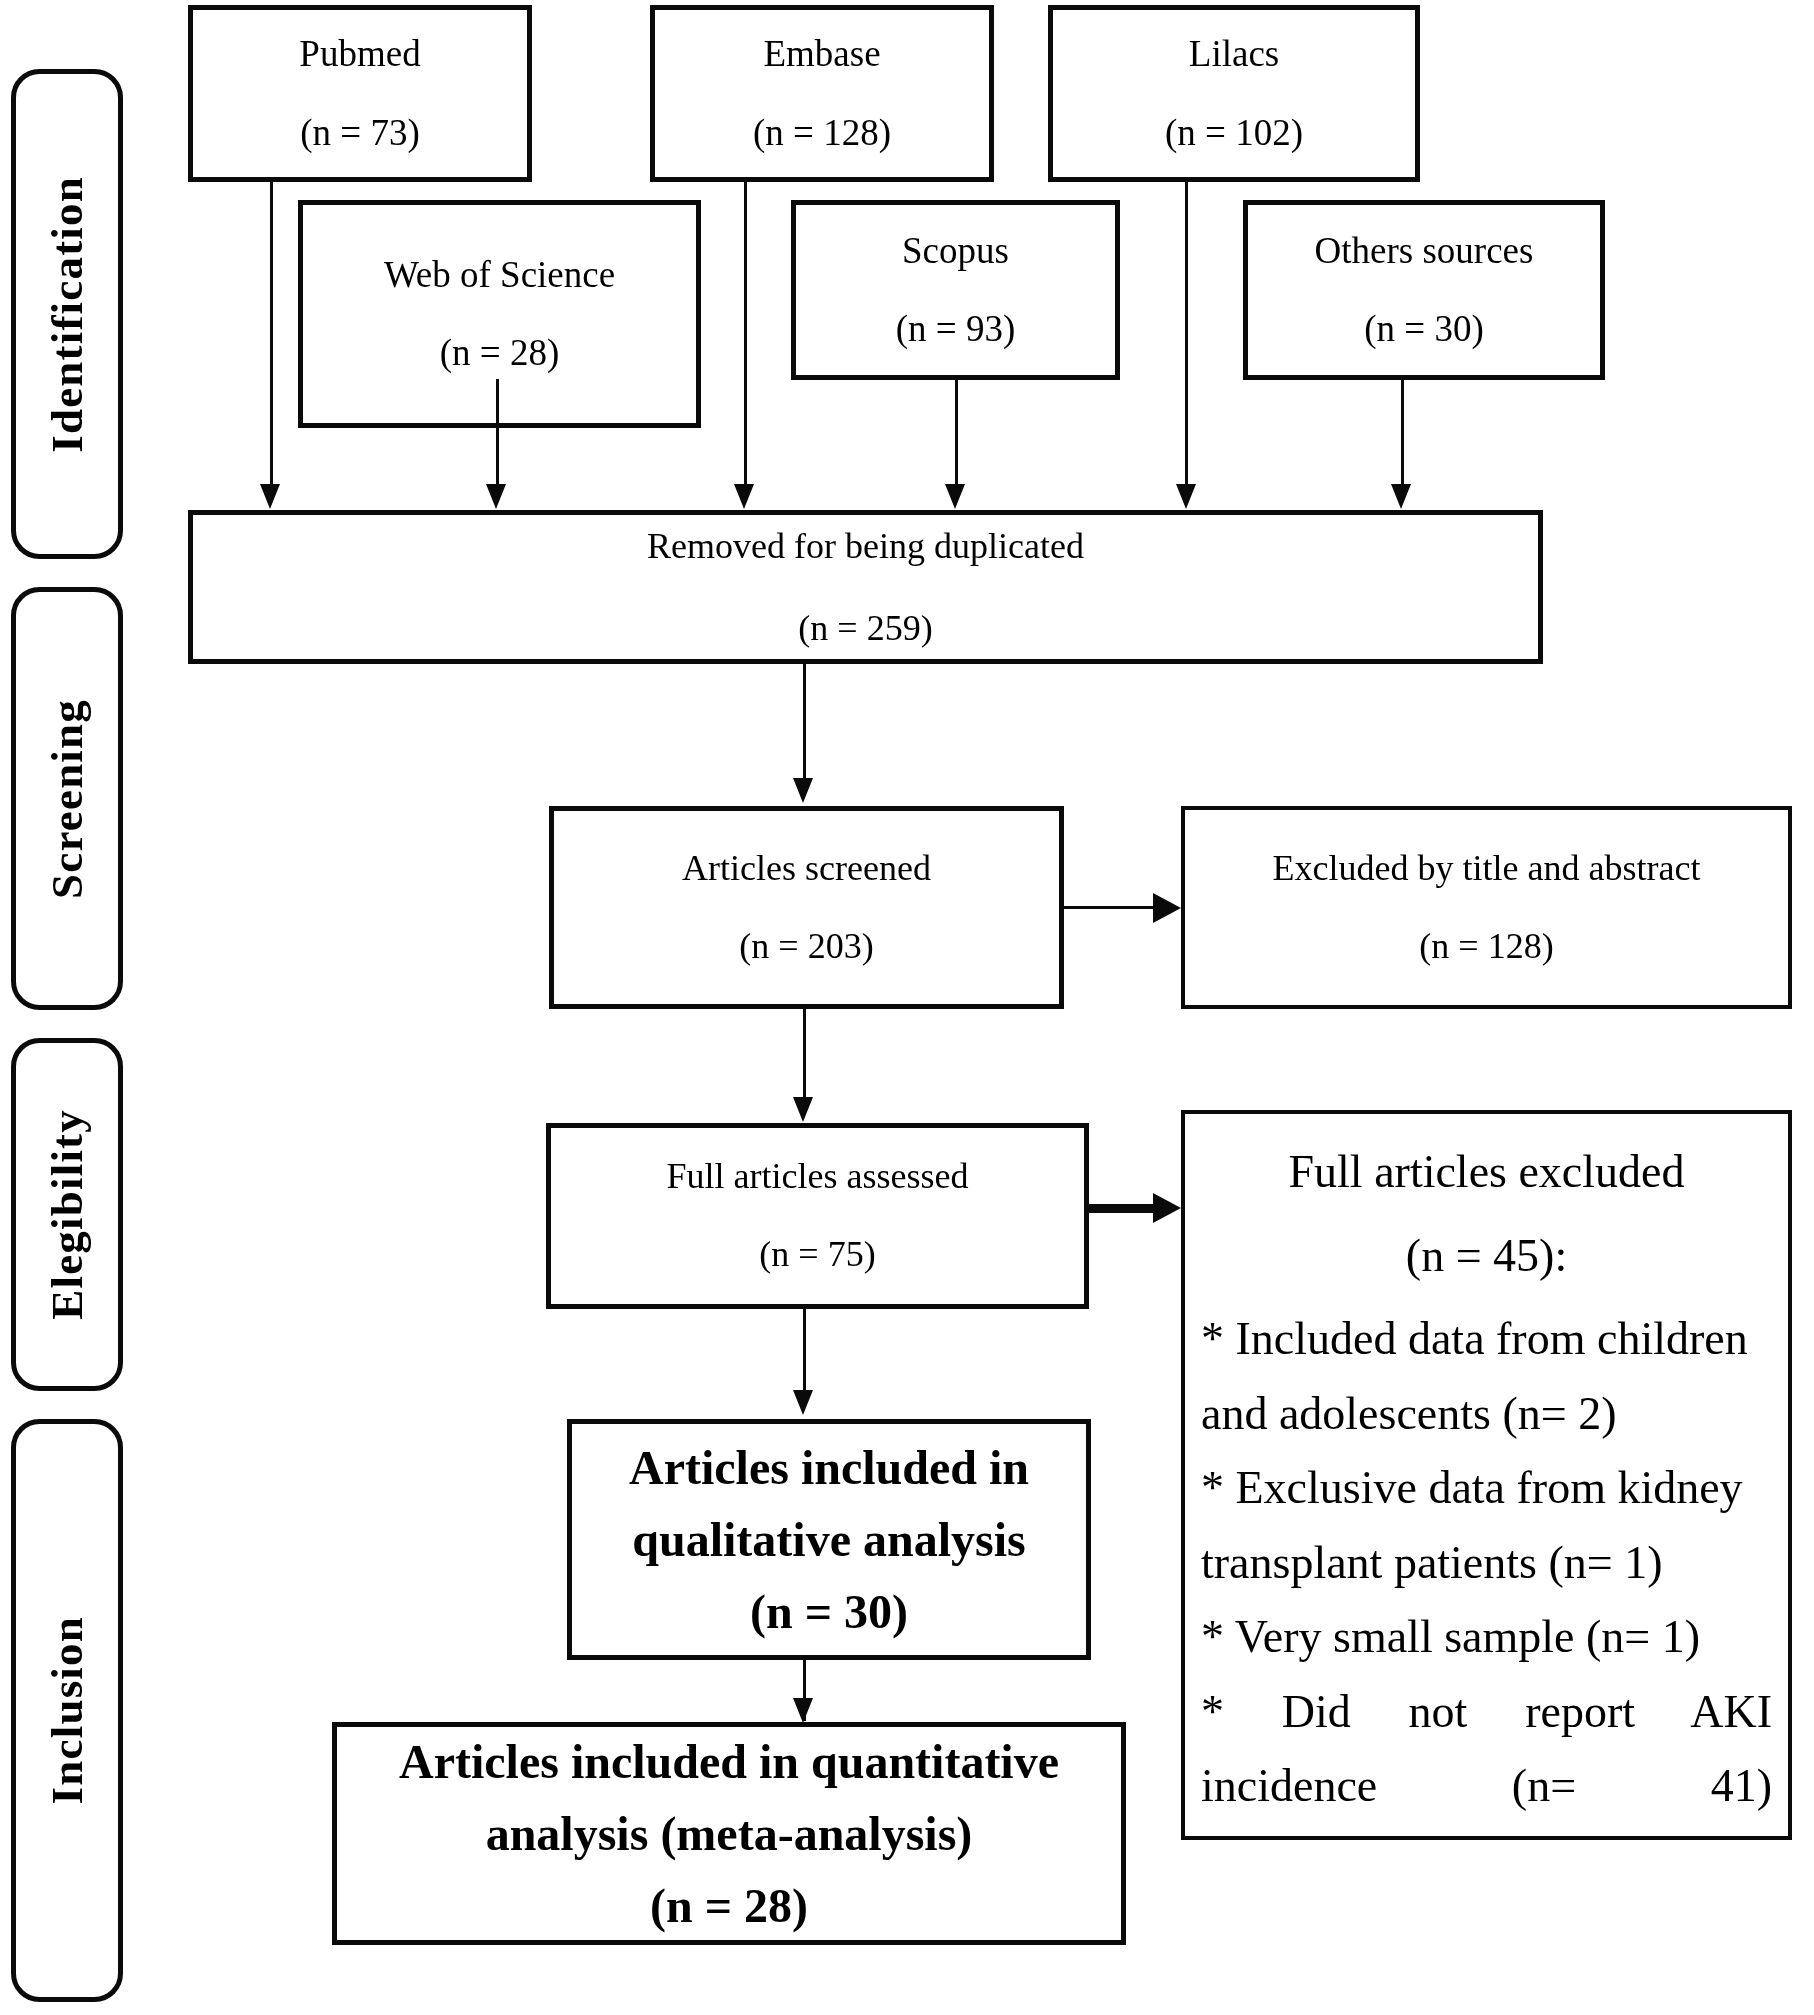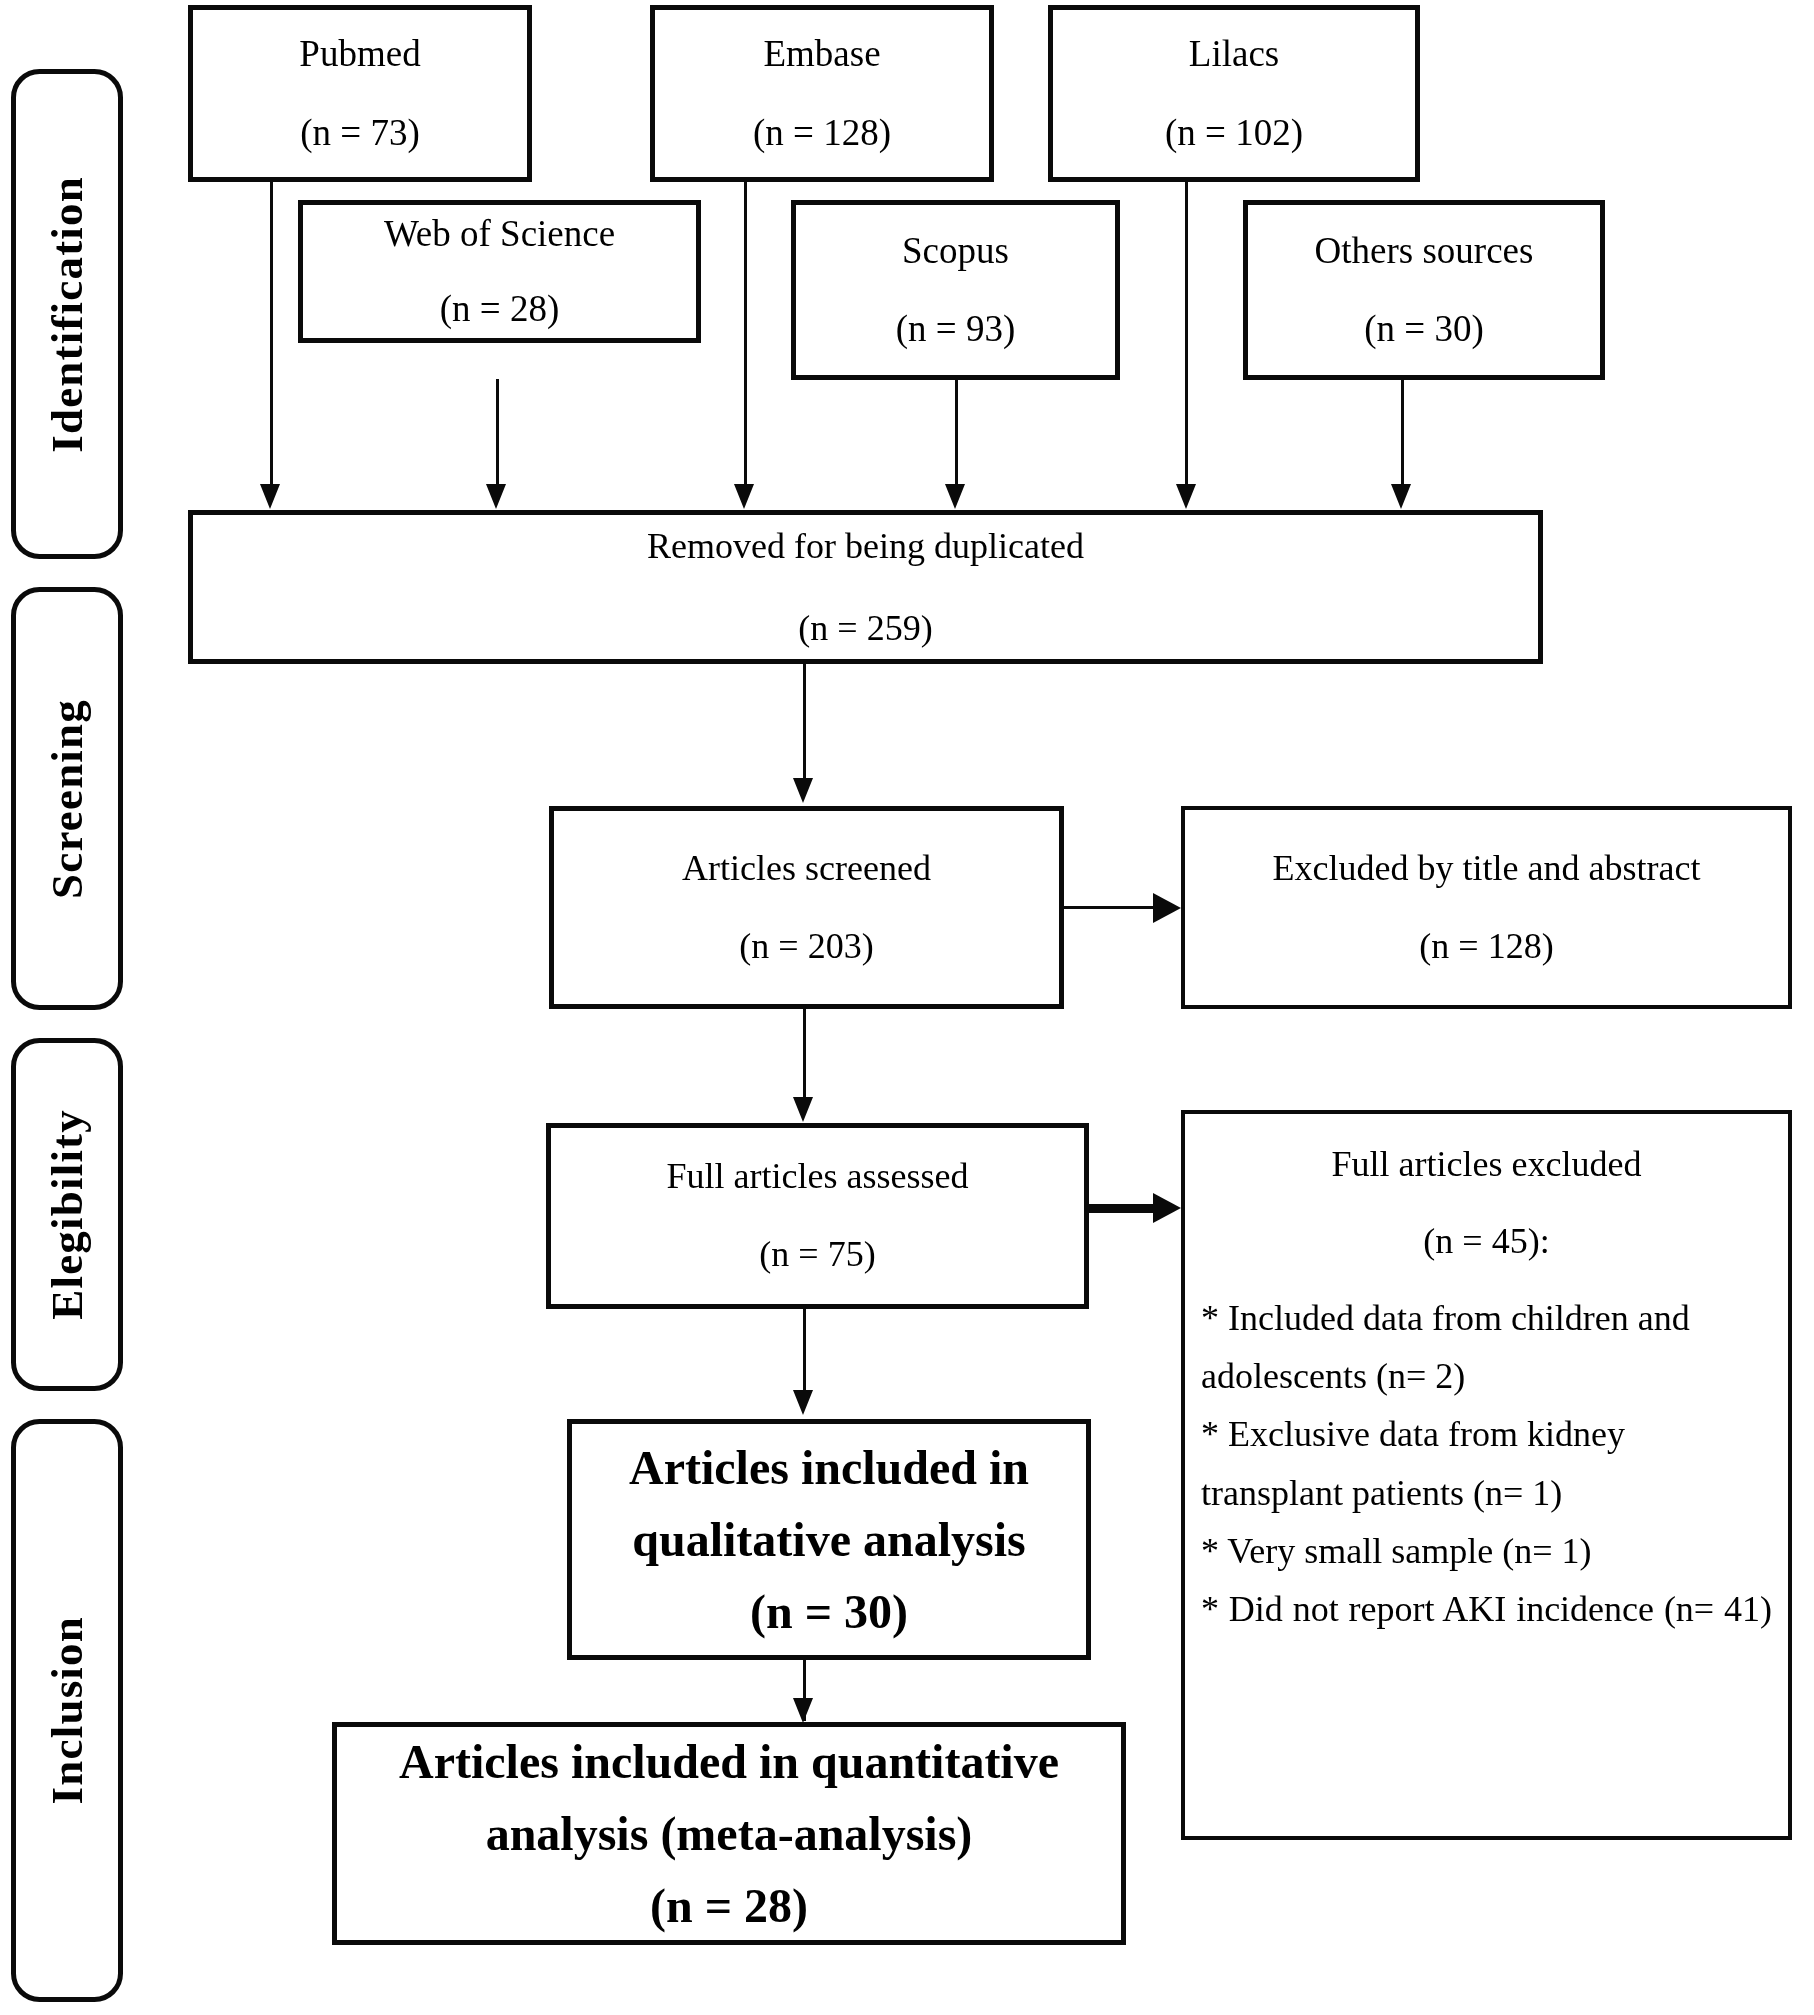--- a/index.html
+++ b/index.html
@@ -39,21 +39,21 @@
   .box.thick{border-width:5.6px;}
   .box .ln{display:block;width:100%;white-space:nowrap;}
 
   
   .t-src{font-size:37px;line-height:1.25;}
   .t-src .gap{height:32px;}
   .t-dup{font-size:36px;line-height:1.3;}
   .t-dup .gap{height:35px;}
   .t-mid{font-size:36px;line-height:1.38;}
   .t-mid .gap{height:28.5px;}
-  .t-excl{font-size:36px;line-height:1.62;}
+  .t-excl{font-size:46px;line-height:1.62;}
   .t-excl .gap{height:18.6px;}
   .t-excl .li{display:block;width:100%;text-align:left;white-space:normal;}
   .t-excl .li.just{text-align:justify;text-align-last:justify;}
   .t-big{font-size:48px;line-height:1.5;font-weight:bold;}
 
   
   .vline{position:absolute;width:0;border-left:3.7px solid #0a0a0a;}
   .hline{position:absolute;height:0;border-top:3.7px solid #0a0a0a;}
   .arrowdown{
     position:absolute;width:0;height:0;
@@ -101,21 +101,21 @@
     <span class="gap"></span>
     <span class="ln">(n = 128)</span>
   </div>
 
   <div class="box thick t-src" style="left:1048px;top:5px;width:372px;height:177px;text-align:center;">
     <span class="ln">Lilacs</span>
     <span class="gap"></span>
     <span class="ln">(n = 102)</span>
   </div>
 
-  <div class="box thick t-src" style="left:298px;top:200px;width:403px;height:143px;">
+  <div class="box thick t-src" style="left:298px;top:200px;width:403px;height:228px;">
     <span class="ln">Web of Science</span>
     <span class="gap"></span>
     <span class="ln">(n = 28)</span>
   </div>
 
   <div class="box thick t-src" style="left:791px;top:200px;width:329px;height:180px;">
     <span class="ln">Scopus</span>
     <span class="gap"></span>
     <span class="ln">(n = 93)</span>
   </div>

